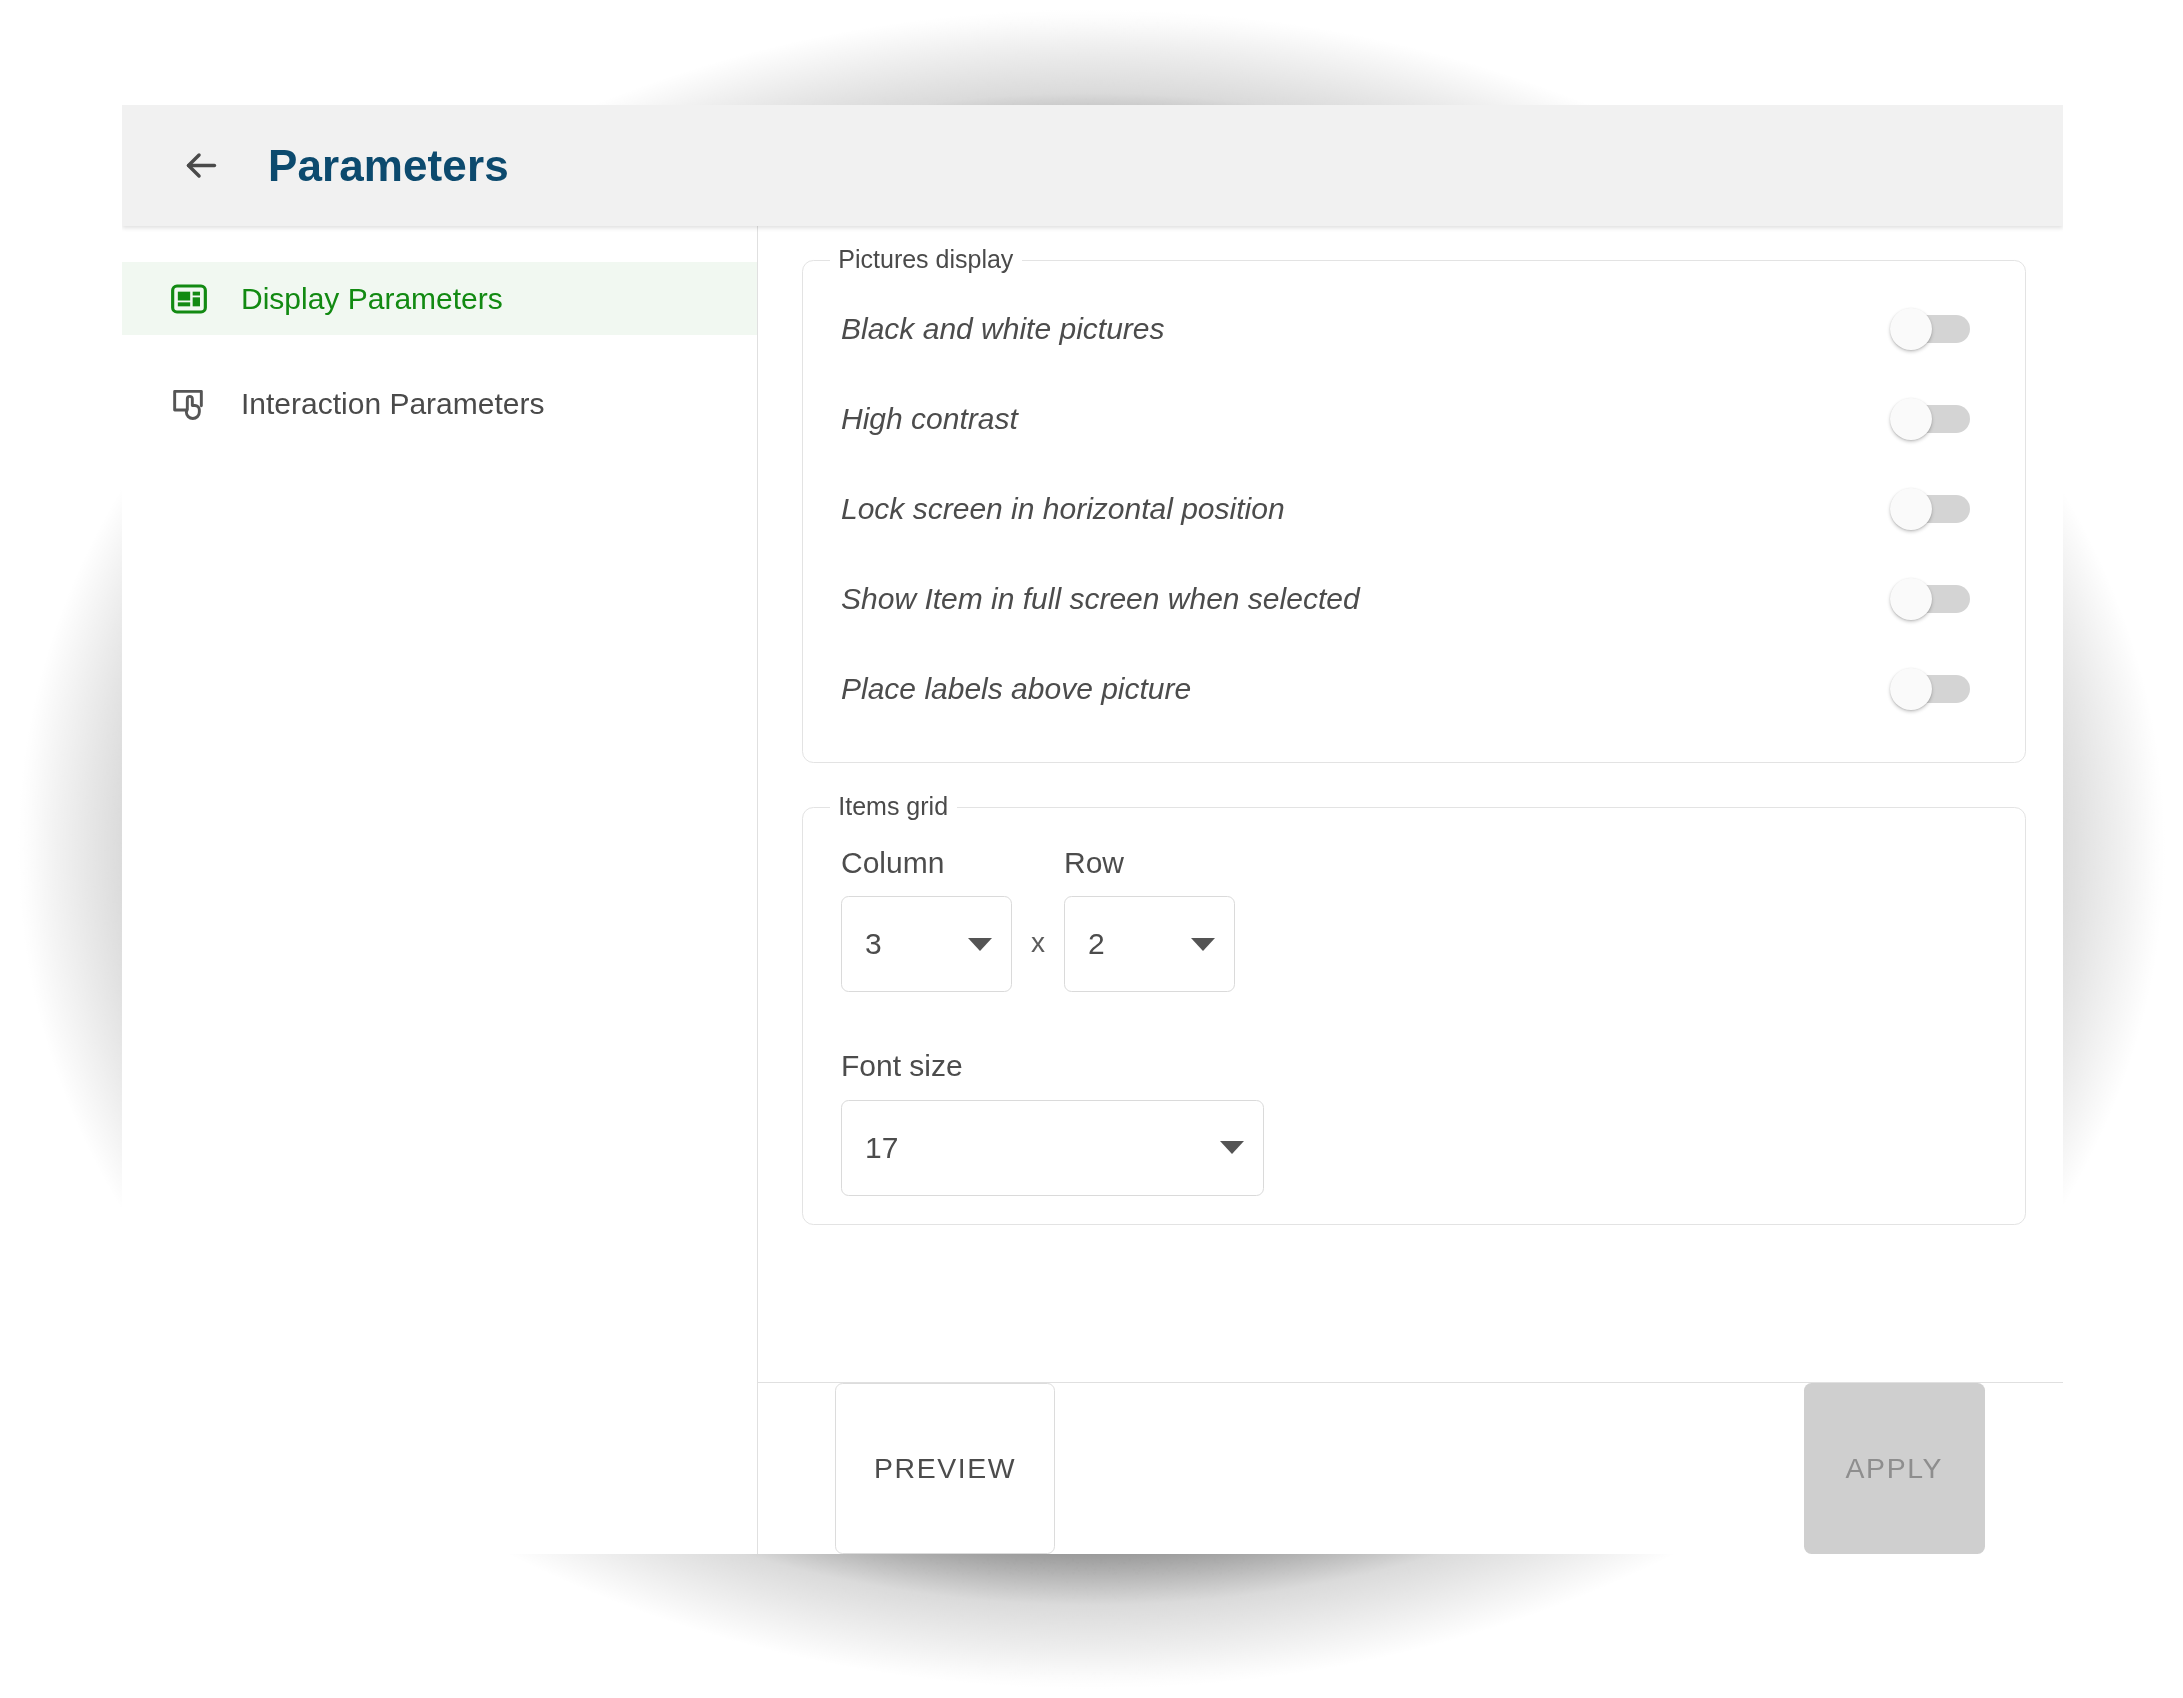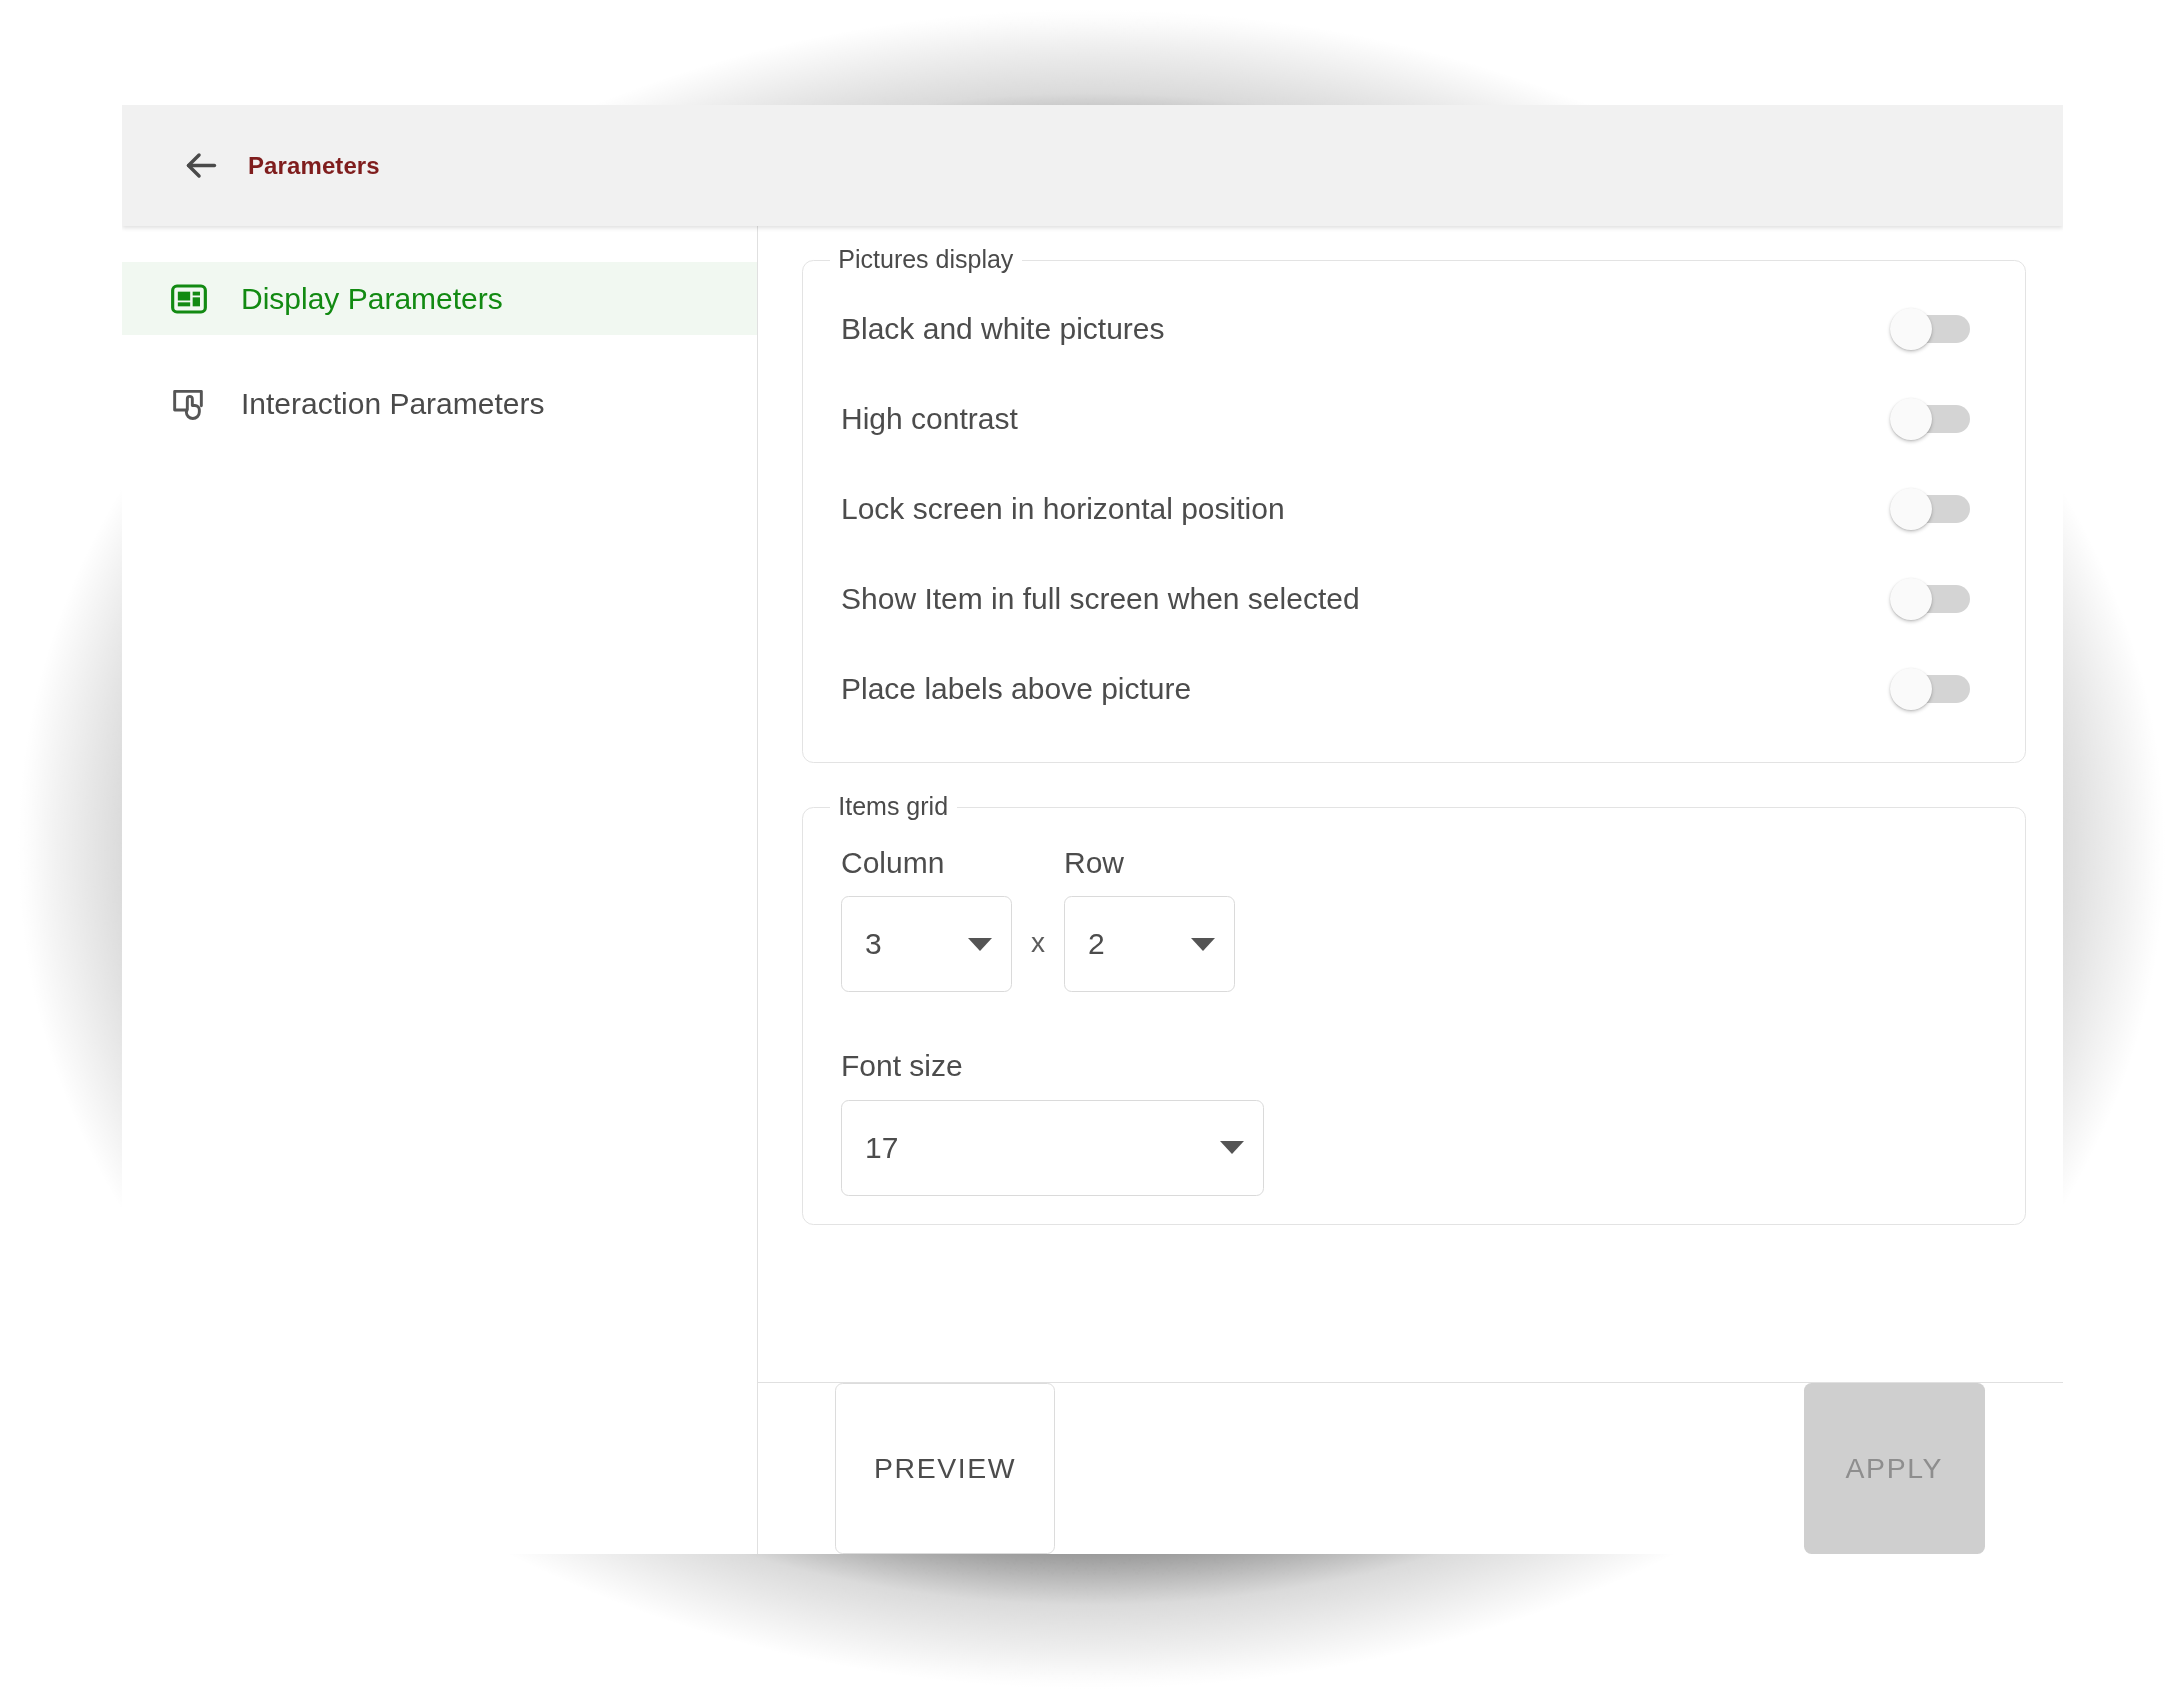--- a/index.html
+++ b/index.html
@@ -78,24 +78,24 @@
     z-index: 3;
   }
   .back-btn {
     width: 54px; height: 54px;
     display: flex; align-items: center; justify-content: center;
     cursor: pointer;
     border: none; background: transparent;
   }
   .back-btn svg { width: 39px; height: 39px; display: block; }
   .header-title {
-    margin-left: 20px;
-    font-size: 24px;
+    margin-left: 40px;
+    font-size: 44px;
     font-weight: bold;
-    color: #7f1d1d;
+    color: #0c4a6e;
     letter-spacing: 0.1px;
     white-space: nowrap;
   }
 
   
   .body {
     position: relative;
     display: flex;
     height: 1328px;
   }
@@ -164,20 +164,21 @@
     color: #4a4a4a;
     white-space: nowrap;
   }
 
   
   .tg-row {
     display: flex;
     align-items: center;
     justify-content: space-between;
     height: 90px;
+    font-style: italic;
   }
   .tg-label {
     font-size: 30px;
     color: #4c4c4c;
     white-space: nowrap;
   }
   .switch {
     position: relative;
     width: 79px; height: 30px;
     flex: 0 0 79px;

